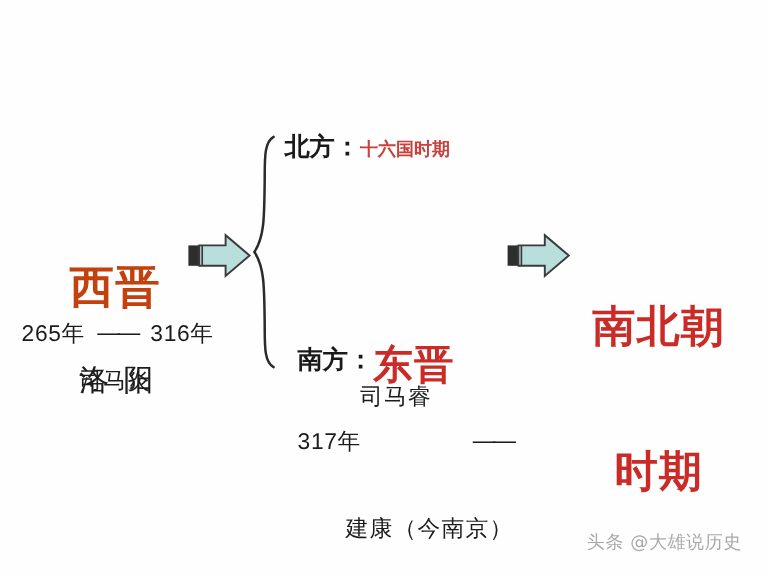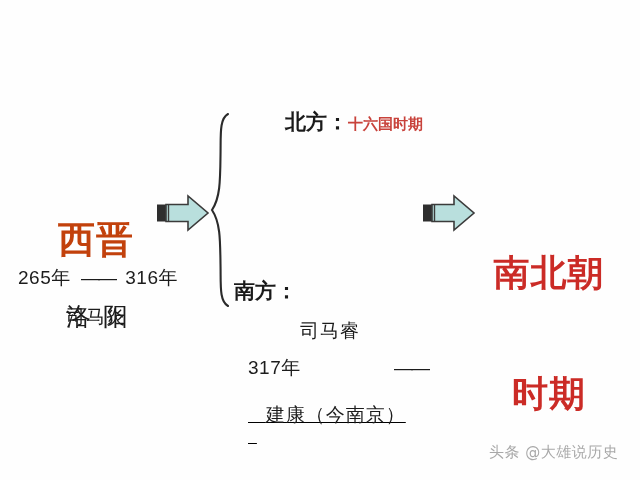--- a/index.html
+++ b/index.html
@@ -118,37 +118,38 @@
   <div class="brace-wrap" style="left:206px; top:110px;">
     <svg width="30" height="200" viewBox="0 0 30 200">
       <path d="M22 4
                C 13 9, 15 26, 14.5 46
                C 14.2 72, 14 88, 6 100
                C 14 112, 14.2 128, 14.5 154
                C 15 174, 13 191, 22 196" fill="none" stroke="#2b2b2b" stroke-width="2.1" stroke-linecap="round"></path>
     </svg>
   </div>
 
-  <div class="abs" style="left:237px; top:108px; display:flex; align-items:baseline;margin-left:48px;">
+  <div class="abs" style="left:237px; top:108px; display:flex; align-items:baseline;">
     <span class="branch-label">北方：</span>
     <span class="branch-value-red">十六国时期</span>
   </div>
 
-  <div class="abs" style="left:234px; top:277px; display:flex; align-items:center;">
+  <div class="abs" style="left:248px; top:277px; display:flex; align-items:center;">
     <span class="branch-label">南方：</span>
+    <span class="branch-value-big" style="position:relative; top:5px;">东晋</span>
   </div>
 
   <div class="abs person" style="left:300px; top:318px;">司马睿</div>
 
   <div class="abs" style="left:248px; top:355px; width:180px; display:flex; align-items:center; justify-content:space-between;">
     <span class="years">317年</span>
     <span class="years dash" style="letter-spacing:-2px;">——</span>
   </div>
 
-  <div class="abs" style="left:248px; top:384px; width:180px; text-align:left;text-decoration:underline;">
+  <div class="abs" style="left:248px; top:410px; width:180px; text-align:right;">
     <span class="person">建康（今南京）</span>
   </div>
 
   <div class="arrow-wrap" style="left:421px; top:192px;">
     <svg width="56" height="42" viewBox="0 0 56 42">
       <rect x="2" y="12.5" width="9" height="17" fill="#2e2e2e"></rect>
       <path d="M11 12.5 L33 12.5 L33 4 L53 21 L33 38 L33 29.5 L11 29.5 Z" fill="#b9dfdd" stroke="#3b3b3b" stroke-width="1.6" stroke-linejoin="miter"></path>
       <line x1="13.5" y1="12.5" x2="13.5" y2="29.5" stroke="#3b3b3b" stroke-width="1.4"></line>
     </svg>
   </div>

